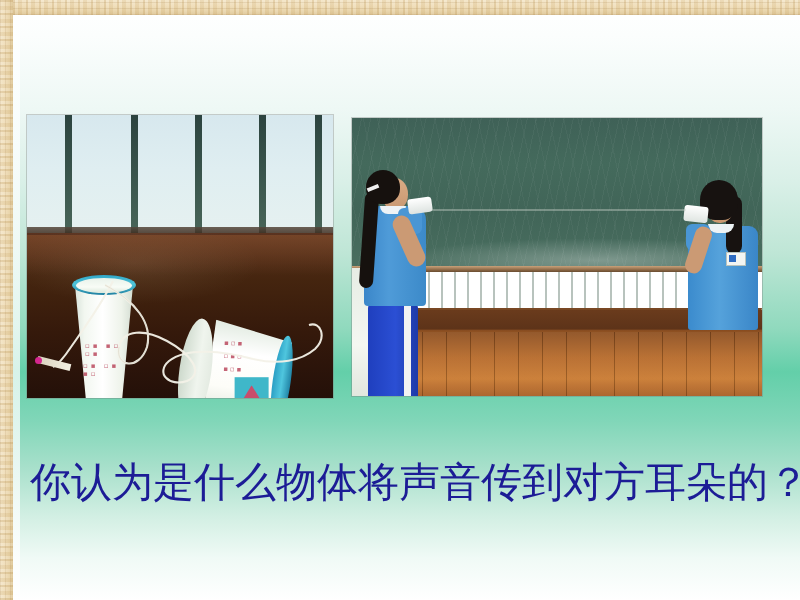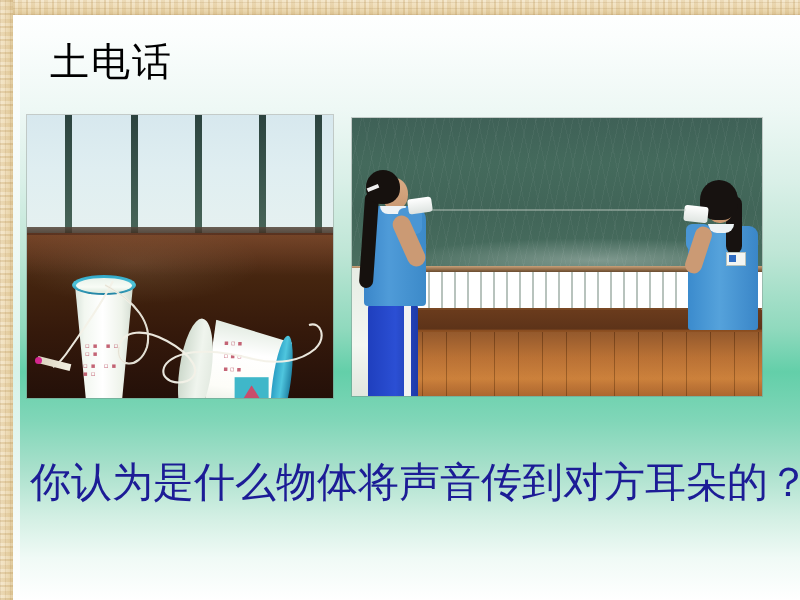--- a/index.html
+++ b/index.html
@@ -435,21 +435,20 @@
 
 <div id="slide">
 
   <div id="slide-bg"></div>
 
   <div class="frame-gap-h"></div>
   <div class="frame-gap-v"></div>
   <div class="frame-top"></div>
   <div class="frame-left"></div>
 
-  <div id="title">土电话</div>
 
   <div id="photo-cups" class="photo-border">
     <div class="p1-wall"></div>
     <div class="p1-bar" style="left:38px;"></div>
     <div class="p1-bar" style="left:104px;"></div>
     <div class="p1-bar" style="left:168px;"></div>
     <div class="p1-bar" style="left:232px;"></div>
     <div class="p1-bar" style="left:288px;"></div>
     <div class="p1-railtop"></div>
     <div class="p1-table"></div>

